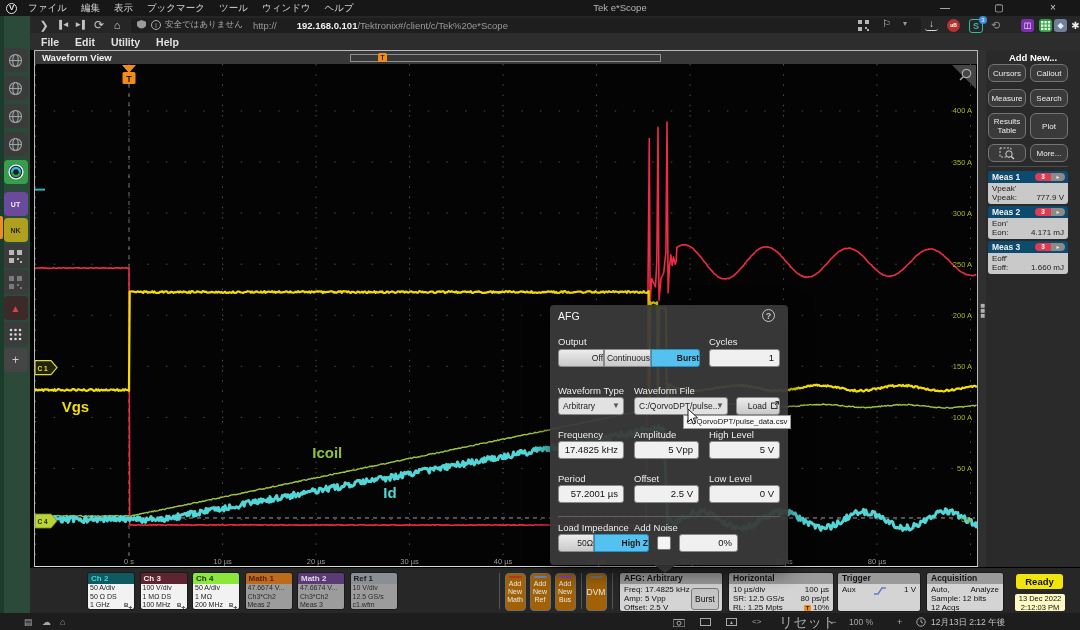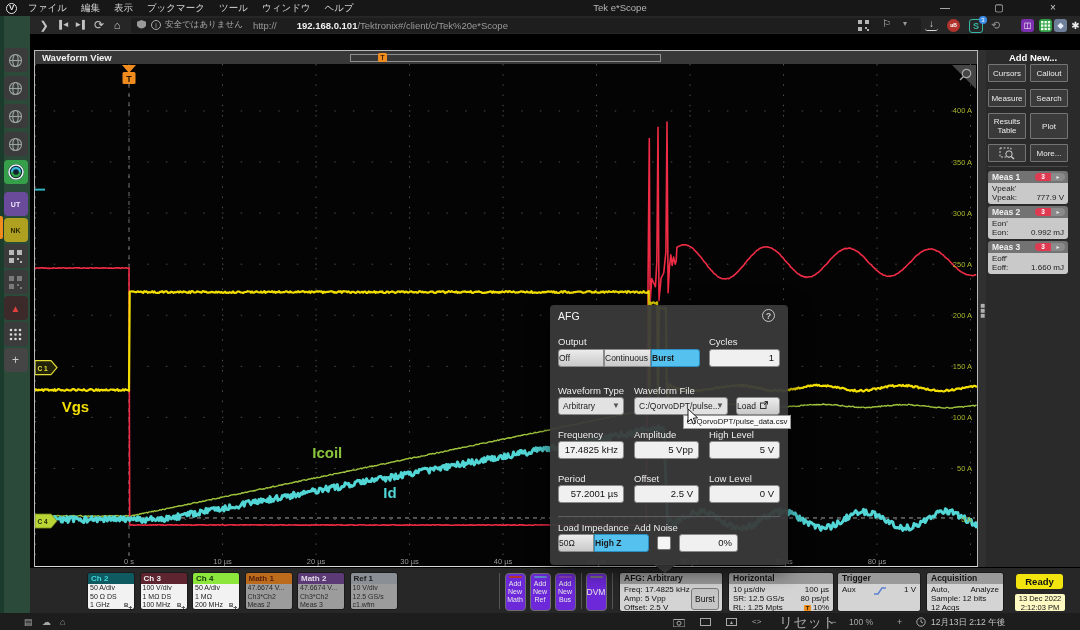--- a/index.html
+++ b/index.html
@@ -49,43 +49,43 @@
   #wfheader .ttl { position:absolute; left:7px; top:0px; font-size:9.5px; font-weight:bold; color:#f2f2f2; line-height:13px;}
   #ovslider { position:absolute; left:315px; top:3px; width:311px; height:8px; border:1px solid #8f8f8f; background:transparent;}
   #ovmarker { position:absolute; left:27px; top:-2px; width:9px; height:9px; background:#f08c1e; border-radius:1.5px;
      font-size:6.5px; font-weight:bold; color:#3a2000; text-align:center; line-height:9px;}
 
   
   #gutter { left:978px; top:50px; width:8px; height:517px; background:#303030; }
   #gutter .dots { position:absolute; left:2.5px; top:253px; width:3px; color:#b0b0b0; font-size:8px; line-height:5px; }
   #rightpanel { left:986px; top:50px; width:94px; height:517px; background:#2a2a2a; }
   #addnew-title { position:absolute; left:0; top:2px; width:94px; text-align:center; font-size:9.5px; font-weight:bold; color:#fff; }
-  .rbtn { position:absolute; background:#3a3a3a; border:1px solid #757575; border-radius:1px; color:#ececec;
+  .rbtn { position:absolute; background:#3a3a3a; border:1px solid #757575; border-radius:6px; color:#ececec;
      font-size:8px; display:flex; align-items:center; justify-content:center; text-align:center; line-height:9px; }
   .rp-div { position:absolute; left:2px; top:116px; width:80px; height:1px; background:#4c4c4c; }
   .measbadge { position:absolute; left:2px; width:80px; }
-  .measbadge .mhead { height:12px; background:#737373; border-radius:3px 3px 0 0; position:relative; }
+  .measbadge .mhead { height:12px; background:#0c4a6e; border-radius:3px 3px 0 0; position:relative; }
   .measbadge .mhead .mname { position:absolute; left:4px; top:1px; font-size:8.5px; font-weight:bold; color:#f0f0f0; }
   .measbadge .mpill { position:absolute; right:3px; top:2px; width:30px; height:8px; }
   .measbadge .mpill .r { position:absolute; left:0; top:0; width:16px; height:8px; background:#e03a52; border-radius:4px 0 0 4px;
       color:#fff; font-size:6.5px; font-weight:bold; text-align:center; line-height:8px;}
   .measbadge .mpill .g { position:absolute; right:0; top:0; width:14px; height:8px; background:#8a8a8a; border-radius:0 4px 4px 0;
       color:#e8e8e8; font-size:6px; text-align:center; line-height:8px;}
   .measbadge .mbody { height:21px; background:#c9c9c9; border-radius:0 0 3px 3px; padding:1px 4px; }
   .measbadge .mbody .l1 { font-size:8px; color:#1c1c1c; }
   .measbadge .mbody .l2 { font-size:8px; color:#1c1c1c; display:flex; justify-content:space-between; }
 
   
   #bottombar { left:30px; top:568px; width:1050px; height:45px; background:#272727; }
   .chbadge { position:absolute; top:4px; width:48px; height:38px; border-radius:3px; overflow:hidden; border:1px solid #1a1a1a; }
   .chbadge .hd { height:11px; font-size:8px; font-weight:bold; padding-left:3px; line-height:11px; }
   .chbadge .bd { height:27px; padding:0px 2px; }
   .chbadge .bd div { font-size:7px; line-height:8.7px; white-space:nowrap; overflow:hidden; }
   .vdiv { position:absolute; top:5px; width:1px; height:36px; background:#555; }
-  .addbtn { position:absolute; top:5px; width:21px; height:38px; background:#6d28d9; border:1px solid #6e6e6e; border-radius:4px;
+  .addbtn { position:absolute; top:5px; width:21px; height:38px; background:#a16207; border:1px solid #6e6e6e; border-radius:4px;
       color:#e8e8e8; font-size:7px; line-height:8px; text-align:center; display:flex; flex-direction:column; justify-content:center; }
   .addbtn .accent { position:absolute; left:3px; right:3px; top:2px; height:2px; border-radius:1px; }
   .setbadge { position:absolute; top:4px; border-radius:3px; overflow:hidden; border:1px solid #1a1a1a;}
   .setbadge .hd { height:11px; background:#9a9a9a; color:#111; font-size:8.5px; font-weight:bold; padding-left:4px; line-height:11px; }
   .setbadge .bd { background:#d4d4d4; color:#111; font-size:8px; padding:0.5px 4px; }
   .setbadge .bd .row { display:flex; justify-content:space-between; line-height:9.2px; white-space:nowrap; }
   #ready-badge { position:absolute; left:986px; top:6px; width:47px; height:15px; background:#f2e50e; border-radius:3px;
       color:#111; font-size:9.5px; font-weight:bold; text-align:center; line-height:15px; }
   #datetime-badge { position:absolute; left:985px; top:26px; width:50px; height:17px; background:#fef9c3; border-radius:2px;
       color:#111; font-size:7.5px; text-align:center; line-height:8.5px; padding-top:1px; }
@@ -100,21 +100,21 @@
   #afg-dialog .dlabel { position:absolute; font-size:9.5px; color:#ececec; }
   #afg-dialog .dtitle { position:absolute; left:8px; top:5px; font-size:10.5px; color:#f5f5f5; }
   #afg-help { position:absolute; left:212px; top:4px; width:13px; height:13px; border:1.3px solid #c8c8c8; border-radius:50%;
       color:#c8c8c8; font-size:9px; font-weight:bold; text-align:center; line-height:13px; }
   .dfield { position:absolute; height:18px; background:#f0f0f0; border:1px solid #8a8a8a; border-radius:3px;
       font-size:9.5px; color:#111; text-align:right; padding:0 5px; line-height:16px; }
   .ddrop { position:absolute; height:18px; background:#e2e2e2; border:1px solid #8a8a8a; border-radius:3px;
       font-size:8.5px; color:#222; padding:0 4px; line-height:16px; white-space:nowrap; overflow:hidden; }
   .ddrop .caret { position:absolute; right:3px; top:0; color:#555; font-size:8px; }
   .dbtn { position:absolute; height:18px; background:linear-gradient(#ececec,#c9c9c9); border:1px solid #8a8a8a;
-      font-size:8.5px; color:#1a1a1a; text-align:left; line-height:16px; }
+      font-size:8.5px; color:#1a1a1a; text-align:right; line-height:16px; }
   .dbtn.sel { background:#55c1ee; border-color:#2a8fc0; font-weight:bold; }
   #afg-divider { position:absolute; left:8px; top:211px; width:222px; height:1px; background:#5f5f5f; }
   #afg-checkbox { position:absolute; left:107px; top:231px; width:14px; height:14px; background:#f5f5f5; border:1px solid #777; border-radius:2px; }
   #file-tooltip { left:683px; top:415px; width:108px; height:14px; background:#f7f7f7; border:1px solid #9a9a9a;
       font-size:7.8px; color:#111; text-align:center; line-height:12px; white-space:nowrap; z-index:30; }
   #mouse-cursor { left:687px; top:408px; z-index:31; }
 </style>
 </head>
 <body>
 <div id="stage">
@@ -276,20 +276,28 @@
             </g>
           </svg>
         </div>
         <div class="ptile" style="top: 332px; background: rgb(69, 69, 69);">
           <span style="color:#cfcfcf;font-size:12px;font-weight:normal">+</span>
         </div>
       </div>
   <div id="panel-active-marker"></div>
 </div>
 
+<div id="appmenu" class="abs">
+  <div style="display:flex;gap:16px;margin-left:11px" id="scope-menus">
+        <span>File</span>
+        <span>Edit</span>
+        <span>Utility</span>
+        <span>Help</span>
+      </div>
+</div>
 <div id="wfcontainer" class="abs"></div>
 <div id="wfheader" class="abs">
   <span class="ttl">Waveform View</span>
   <div id="ovslider">
     <div id="ovmarker">T</div>
   </div>
 </div>
 <svg id="wfsvg" class="abs" style="left:35px;top:64px" width="943" height="503" viewBox="0 0 943 503">
       <g>
         <line x1="0.5" y1="0" x2="0.5" y2="495" stroke="#4e4e4e" stroke-width="1" stroke-dasharray="1.5 8.7"></line>
@@ -405,21 +413,21 @@
             <span class="mname">Meas 2</span>
             <span class="mpill">
               <span class="r">3</span>
               <span class="g">▸</span>
             </span>
           </div>
           <div class="mbody">
             <div class="l1">Eon'</div>
             <div class="l2">
               <span>Eon:</span>
-              <span>0.992 mJ</span>
+              <span>4.171 mJ</span>
             </div>
           </div>
         </div>
         <div class="measbadge" style="top: 191px;">
           <div class="mhead">
             <span class="mname">Meas 3</span>
             <span class="mpill">
               <span class="r">3</span>
               <span class="g">▸</span>
             </span>

